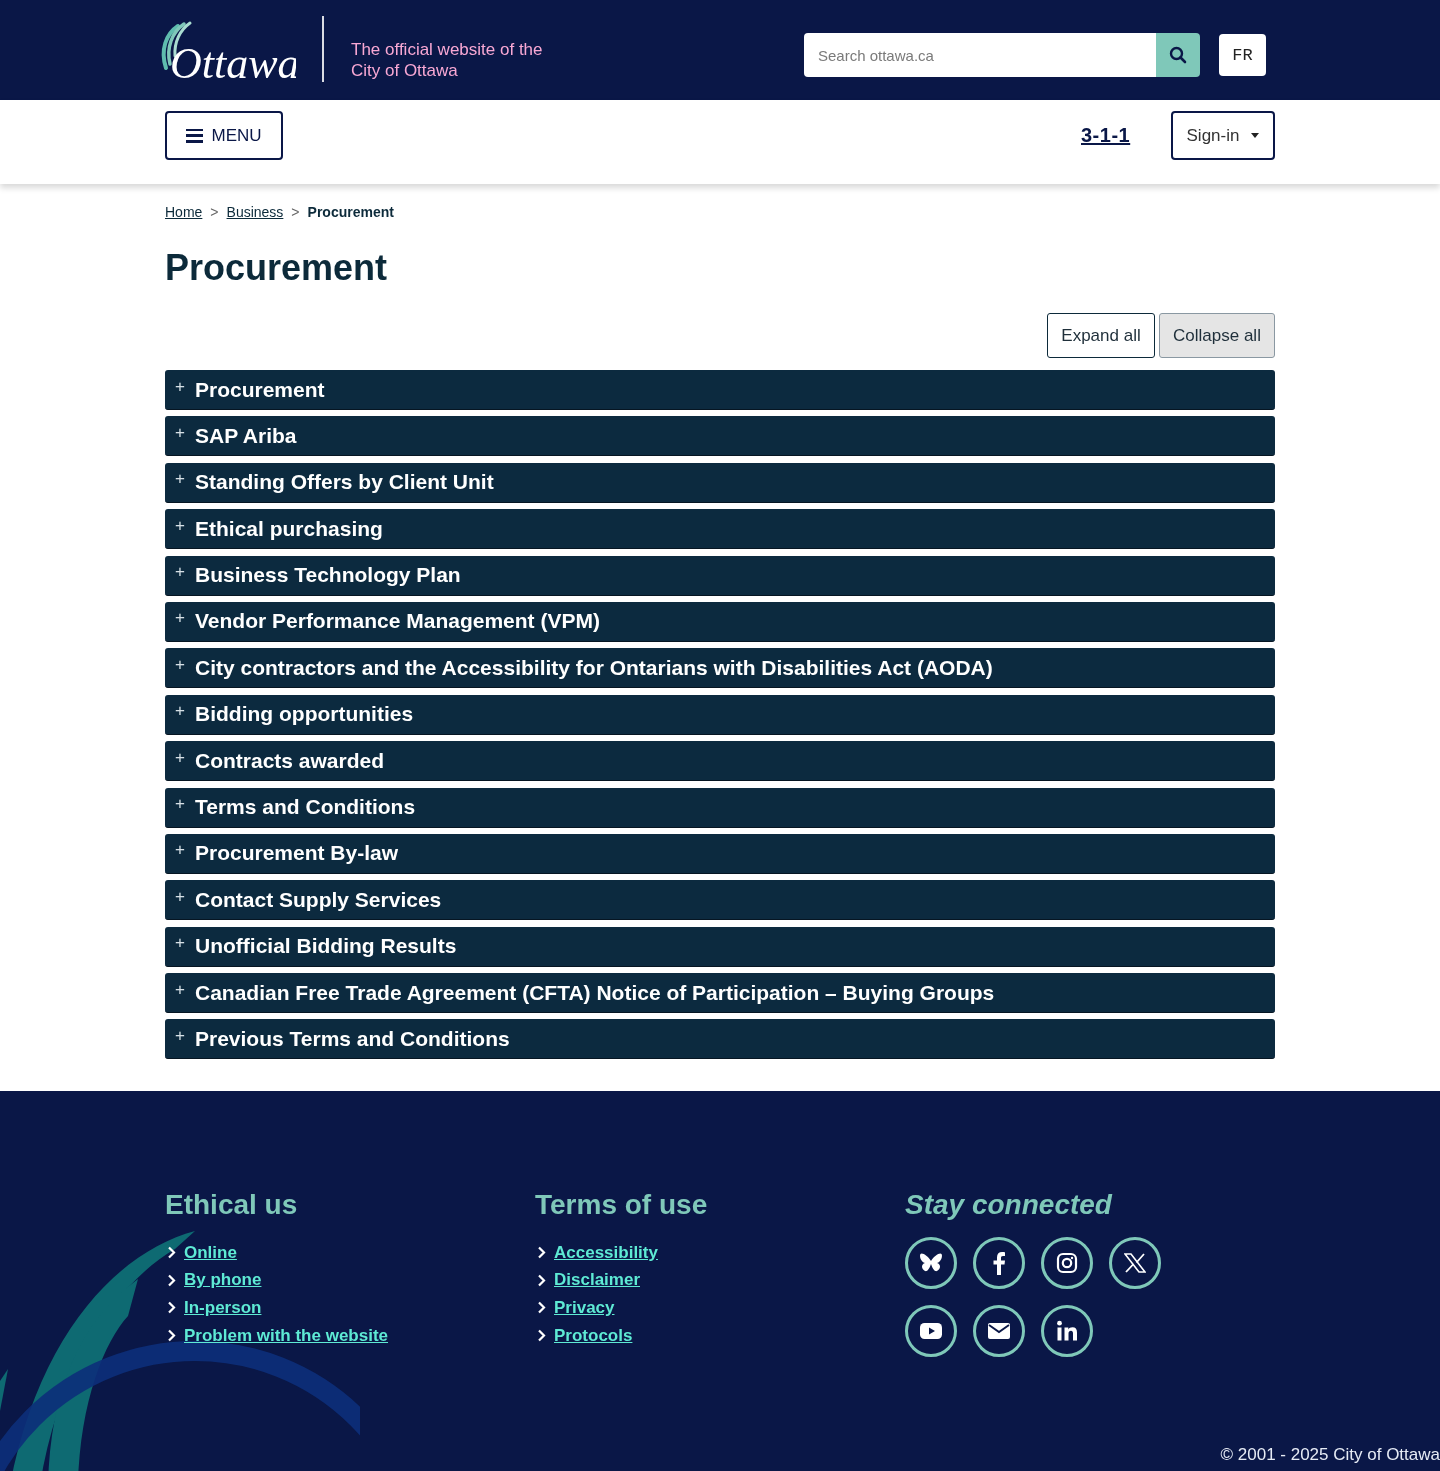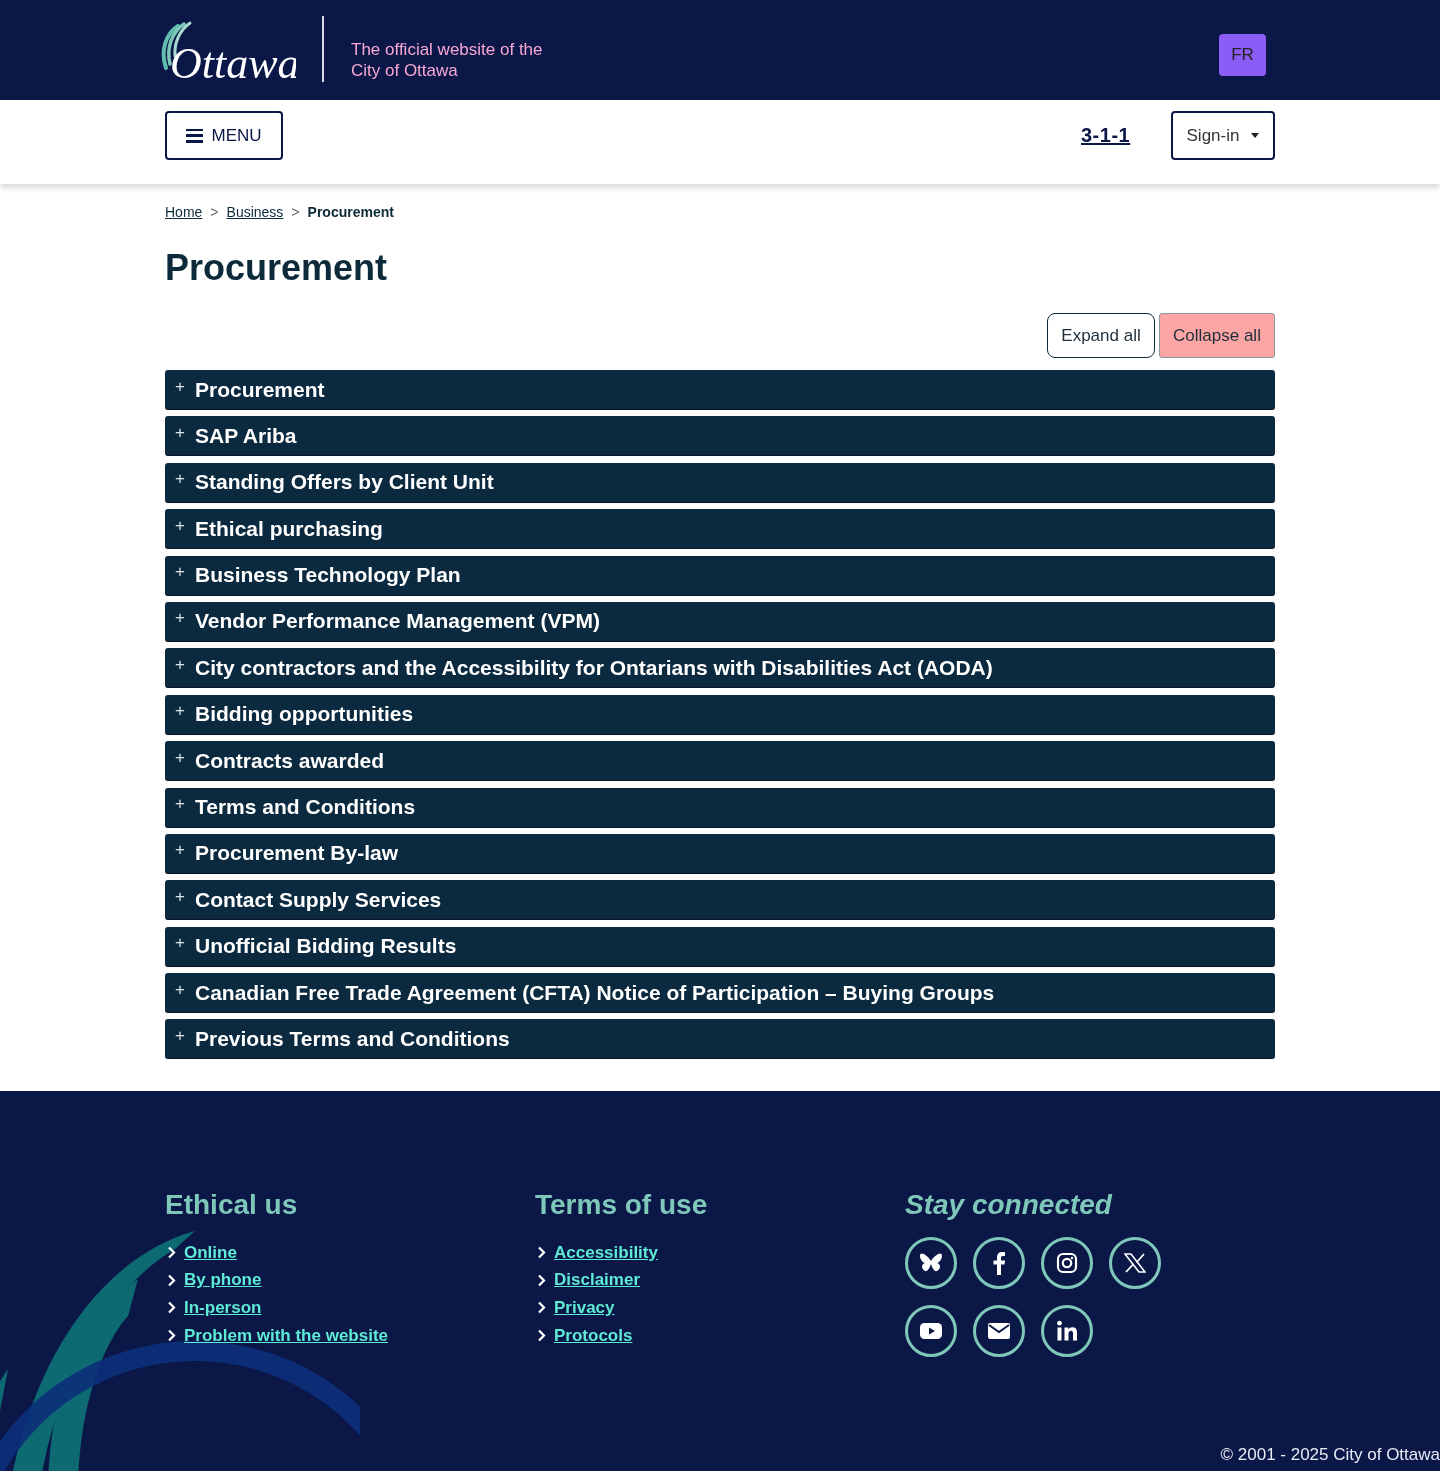--- a/index.html
+++ b/index.html
@@ -11,41 +11,41 @@
     .topbar { background: #0a1747; height: 100px; position: relative; }
     .topbar-inner { position: absolute; left: 156px; right: 165px; top: 0; height: 100px; }
     .logo { position: absolute; left: 0; top: 20px; width: 140px; height: 64px; }
     .logo svg { display: block; }
     .logo-divider { position: absolute; left: 166px; top: 16px; width: 2px; height: 66px; background: #ffffff; opacity: 0.85; }
     .tagline { position: absolute; left: 195px; top: 39px; color: #f9a8d4; font-size: 17px; line-height: 21px; }
     .search { position: absolute; left: 648px; top: 33px; width: 396px; height: 44px; display: flex; }
     .search-input { flex: 1; height: 44px; border: none; border-radius: 4px 0 0 4px; padding: 0 14px; font-size: 15px; color: #333; background: #fff; font-family: "Liberation Sans", sans-serif; outline: none; }
     .search-input::placeholder { color: #7a7a7a; }
     .search-btn { width: 44px; height: 44px; background: #7fc8b9; border: none; border-radius: 0 4px 4px 0; display: flex; align-items: center; justify-content: center; cursor: pointer; }
-    .fr-btn { position: absolute; left: 1063px; top: 34px; width: 47px; height: 42px; background: #8b5cf6; border-radius: 4px; border: none; font-size: 17px; color: #222; display: flex; align-items: center; justify-content: center; font-family: Liberation Sans, sans-serif; }
+    .fr-btn { position: absolute; left: 1063px; top: 34px; width: 47px; height: 42px; background: #ffffff; border-radius: 4px; border: none; font-size: 17px; color: #222; display: flex; align-items: center; justify-content: center; font-family: Liberation Mono, monospace; }
 
     
     .navbar { height: 84px; background: #fff; position: relative; box-shadow: 0 4px 6px rgba(0,0,0,0.15); z-index: 2; }
     .menu-btn { position: absolute; left: 165px; top: 11px; width: 118px; height: 49px; border: 2px solid #0a1747; border-radius: 4px; background: #fff; display: flex; align-items: center; justify-content: center; gap: 8px; font-size: 17px; color: #0a1747; font-family: "Liberation Sans", sans-serif; }
     .hamburger { width: 17px; height: 14px; display: flex; flex-direction: column; justify-content: space-between; }
     .hamburger span { display: block; height: 2.5px; background: #0a1747; }
     .phone-link { position: absolute; left: 1081px; top: 24px; font-size: 20px; font-weight: bold; color: #0a1747; text-decoration: underline; letter-spacing: 0.5px; }
     .signin-btn { position: absolute; left: 1171px; top: 11px; width: 104px; height: 49px; border: 2px solid #0a1747; border-radius: 4px; background: #fff; display: flex; align-items: center; justify-content: center; gap: 12px; font-size: 17px; color: #333; font-family: "Liberation Sans", sans-serif; }
     .caret { width: 0; height: 0; border-left: 4.5px solid transparent; border-right: 4.5px solid transparent; border-top: 5px solid #222; }
 
     
     .main { position: relative; padding: 0 165px; height: 907px; }
     .breadcrumb { position: absolute; left: 165px; top: 190px; font-size: 14px; display: flex; gap: 8px; align-items: center; color: #333; }
     .breadcrumb a { color: #0c2a3a; text-decoration: underline; }
     .breadcrumb .sep { color: #666; }
     .breadcrumb .current { font-weight: bold; color: #0c2a3a; }
     .page-title { position: absolute; left: 165px; top: 233px; font-size: 36px; font-weight: bold; color: #0c2a3a; }
     .expand-btn, .collapse-btn { position: absolute; top: 299px; height: 45px; border: 1px solid #0c2a3a; border-radius: 3px; font-size: 17px; color: #1f2f3a; display: flex; align-items: center; justify-content: center; font-family: "Liberation Sans", sans-serif; }
     .expand-btn { left: 1047px; width: 108px; background: #fff; }
-    .collapse-btn { left: 1159px; width: 116px; background: #fca5a5; border-color: #8a98a2; }
+    .collapse-btn { left: 1159px; width: 116px; background: #e5e5e5; border-color: #8a98a2; }
 
     .accordion { position: absolute; left: 165px; top: 356px; width: 1110px; }
     .acc-item { height: 40px; background: #0c2a3f; border-radius: 3px; margin-bottom: 6.4px; display: flex; align-items: center; color: #fff; border-bottom: 1px solid #061522; }
     .acc-plus { width: 30px; text-align: center; font-size: 17px; color: #d6e0e6; margin-top: -6px; }
     .acc-label { font-size: 21px; font-weight: bold; white-space: nowrap; }
 
     
     .footer { background: #0a1747; height: 394px; position: relative; overflow: hidden; }
     .footer-deco { position: absolute; left: 0; top: 100px; width: 360px; height: 294px; }
     .footer-col { position: absolute; top: 98px; }
@@ -72,20 +72,29 @@
         <path d="M28 4 C 16 12, 10 28, 14 44" stroke="#7fc8b9" stroke-width="3.5" fill="none" stroke-linecap="round"></path>
         <path d="M34 3 C 24 10, 18 22, 19 36" stroke="#a9dcd1" stroke-width="3" fill="none" stroke-linecap="round"></path>
         <text x="14" y="58" font-family="Liberation Serif, serif" font-style="italic" font-size="44" fill="#ffffff">Ottawa</text>
       </svg>
     </a>
     <div class="logo-divider"></div>
     <div class="tagline">
       <div>The official website of the</div>
       <div>City of Ottawa</div>
     </div>
+    <form class="search">
+      <input class="search-input" type="text" placeholder="Search ottawa.ca" style="">
+      <button class="search-btn" type="button">
+        <svg width="18" height="18" viewBox="0 0 18 18">
+          <circle cx="7.5" cy="7.5" r="5.5" stroke="#0a1747" stroke-width="2.4" fill="none"></circle>
+          <line x1="11.5" y1="11.5" x2="16" y2="16" stroke="#0a1747" stroke-width="2.6" stroke-linecap="round"></line>
+        </svg>
+      </button>
+    </form>
     <button class="fr-btn">FR</button>
   </div>
 </header>
 
 <nav class="navbar">
   <button class="menu-btn">
     <span class="hamburger">
         <span></span>
         <span></span>
         <span></span>
@@ -103,21 +112,21 @@
   <div class="breadcrumb" style="top:20px;">
     <a href="#">Home</a>
     <span class="sep">&gt;</span>
     <a href="#">Business</a>
     <span class="sep">&gt;</span>
     <span class="current">Procurement</span>
   </div>
 
   <h1 class="page-title" style="top:63px;">Procurement</h1>
 
-  <button class="expand-btn" style="top:129px;border-radius:8px;">Expand all</button>
+  <button class="expand-btn" style="top:129px;">Expand all</button>
   <button class="collapse-btn" style="top:129px;">Collapse all</button>
 
   <div class="accordion" style="top:186px;">
     <div class="acc-item">
         <span class="acc-plus">+</span>
         <span class="acc-label">Procurement</span>
       </div>
     <div class="acc-item">
         <span class="acc-plus">+</span>
         <span class="acc-label">SAP Ariba</span>

